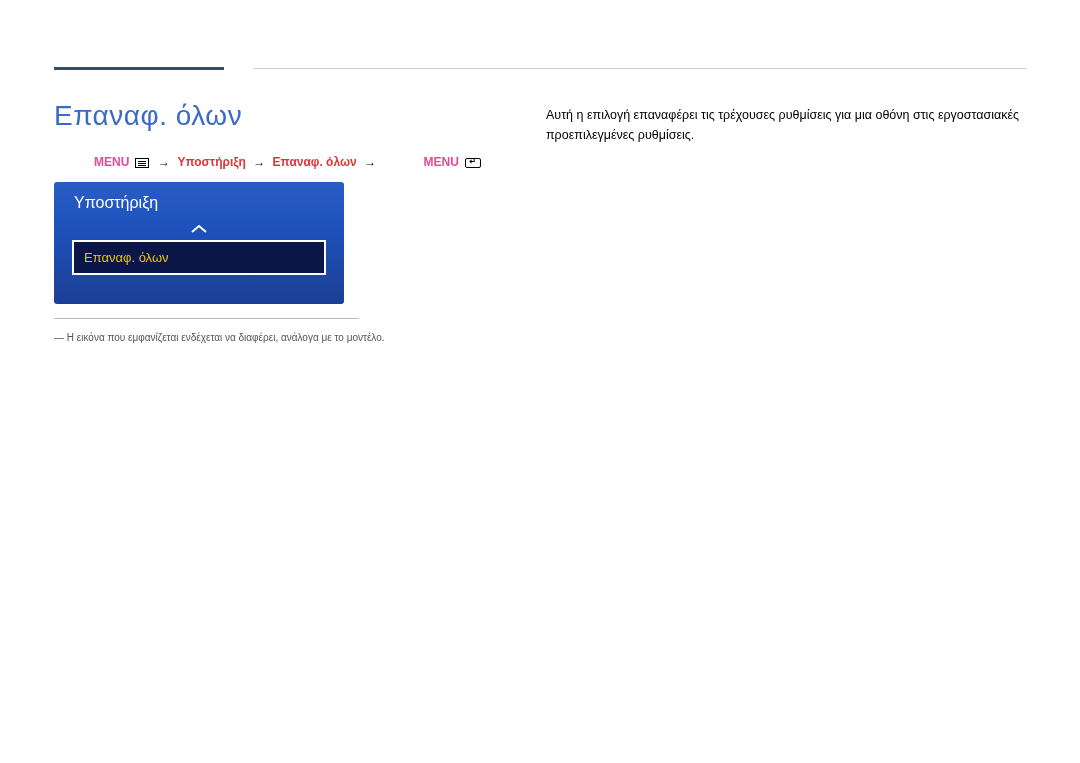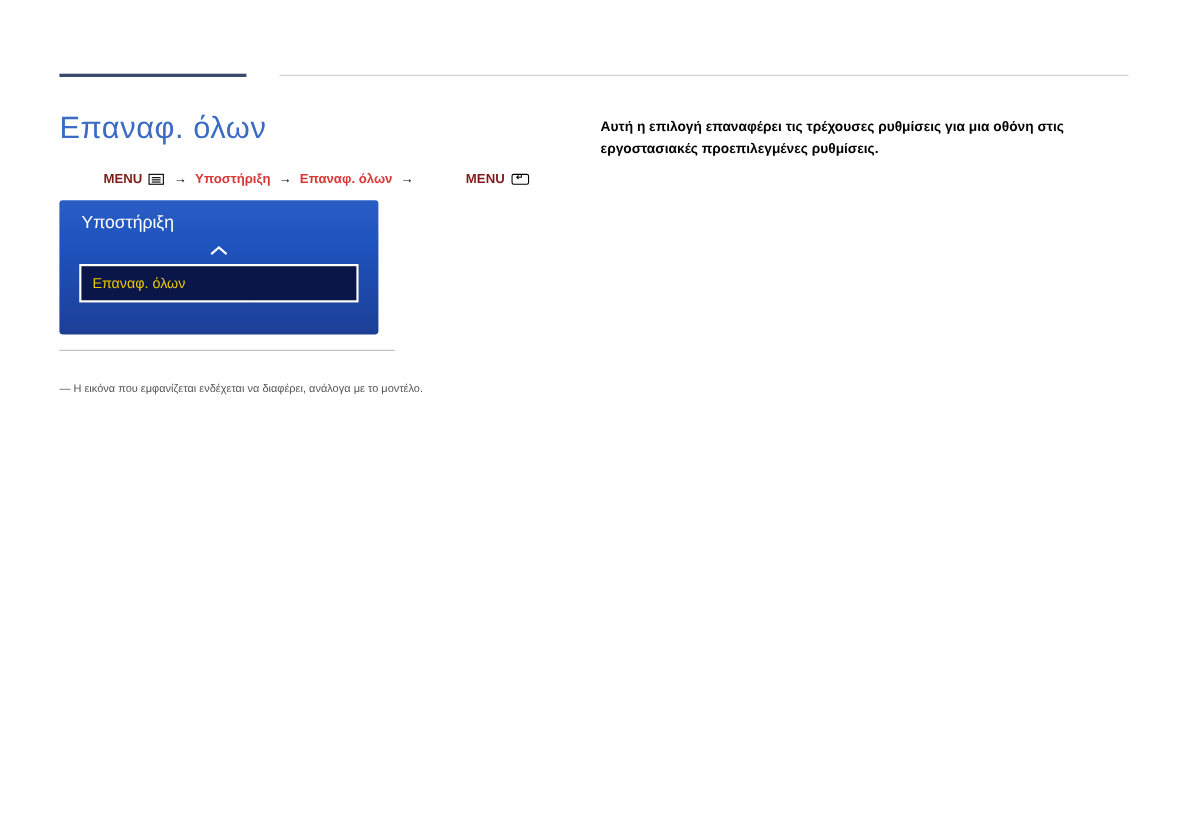--- a/index.html
+++ b/index.html
@@ -41,21 +41,21 @@
     }
     .breadcrumb {
       position: absolute;
       top: 155px;
       left: 54px;
       font-size: 12px;
       font-weight: bold;
       color: #000;
     }
     .breadcrumb .menu-label {
-      color: #7f1d1d;
+      color: #ec4899;
       padding-left: 40px;
     }
     .breadcrumb .menu-icon {
       display: inline-block;
       width: 14px;
       height: 10px;
       border: 1px solid #000;
       position: relative;
       vertical-align: middle;
       margin: 0 2px;
@@ -132,31 +132,29 @@
       width: 305px;
       height: 1px;
       background: #bbbbbb;
     }
     .footnote {
       position: absolute;
       top: 332px;
       left: 54px;
       font-size: 10px;
       color: #555555;
-      margin-top: 16px;
     }
     .description {
       position: absolute;
       top: 105px;
       left: 546px;
       right: 54px;
       font-size: 12.5px;
       color: #000;
       line-height: 1.6;
-      font-weight: bold;
     }
   </style>
 </head>
 <body>
 
 <div class="top-accent"></div>
 <div class="top-line"></div>
 
 <h1 class="page-title">Επαναφ. όλων</h1>
 

